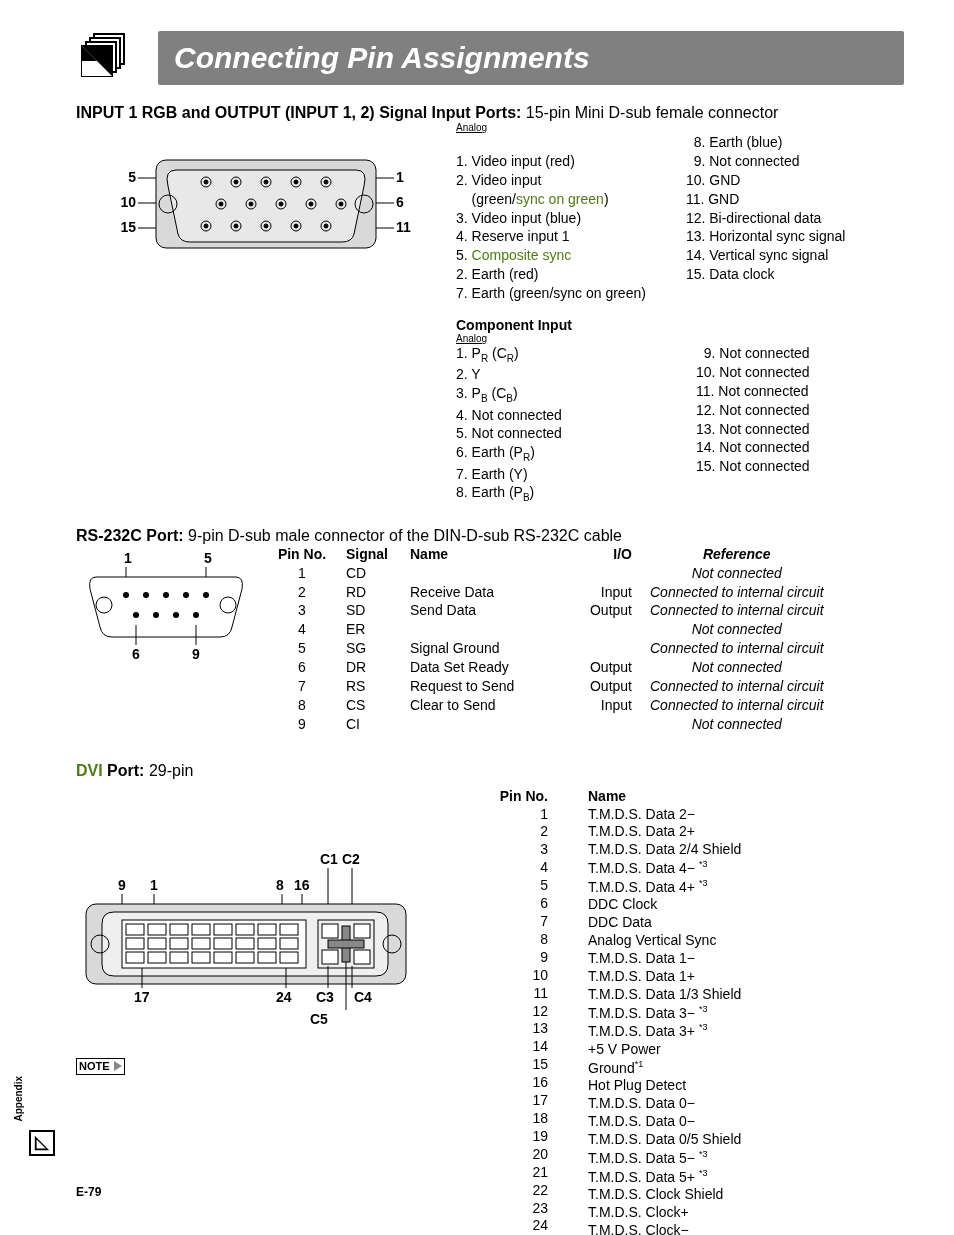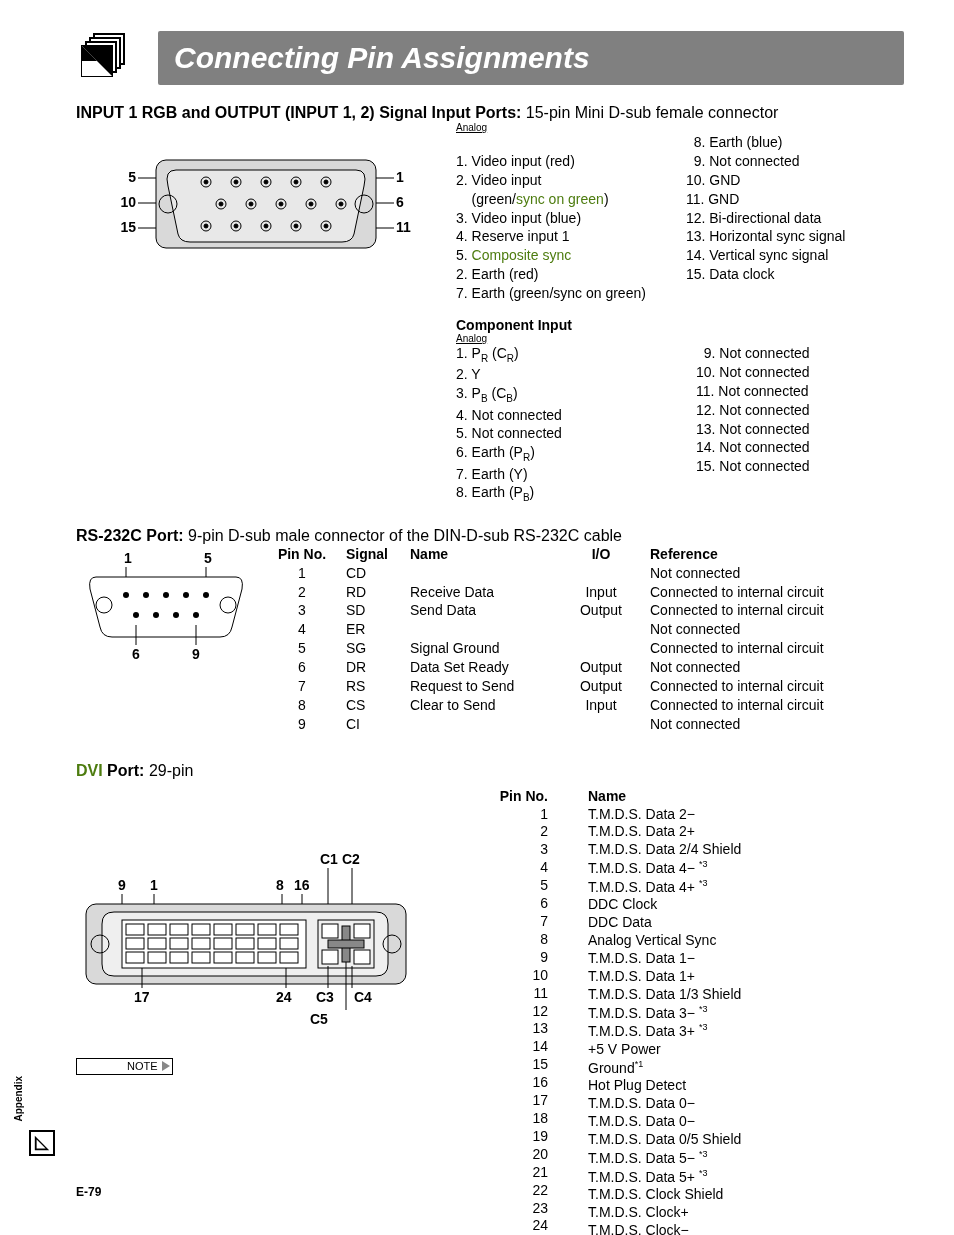--- a/index.html
+++ b/index.html
@@ -229,32 +229,32 @@
 
 Receive Data
 Send Data
 
 Signal Ground
 Data Set Ready
 Request to Send
 Clear to Send
 
 </div>
-          <div class="col" style="width: 80px; text-align: center; white-space: pre;"><span class="hdr">I/O</span>
+          <div class="col" style="width: 80px; text-align: right; white-space: pre;"><span class="hdr">I/O</span>
 
 Input
 Output
 
 
 Output
 Output
 Input
 
 </div>
-          <div class="col" style="width: auto; text-align: left; white-space: pre;"><span class="hdr">Reference</span>
+          <div class="col" style="width: auto; text-align: center; white-space: pre; font-style: italic;"><span class="hdr">Reference</span>
 Not connected
 Connected to internal circuit
 Connected to internal circuit
 Not connected
 Connected to internal circuit
 Not connected
 Connected to internal circuit
 Connected to internal circuit
 Not connected
 </div>
@@ -338,21 +338,21 @@
             <line x1="270" y1="122" x2="270" y2="170" stroke="#000"></line>
             <text x="58" y="162" font-size="14" font-weight="bold">17</text>
             <text x="200" y="162" font-size="14" font-weight="bold">24</text>
             <text x="240" y="162" font-size="14" font-weight="bold">C3</text>
             <text x="278" y="162" font-size="14" font-weight="bold">C4</text>
             <text x="234" y="184" font-size="14" font-weight="bold">C5</text>
           </svg>
         </div>
         <div class="notes">
           <div><span class="note-badge">
-                <span style="font-weight:normal;margin-left:48px;">NOTE</span>
+                <span style="font-weight:bold;">NOTE</span>
                 <span class="arrow"></span>
               </span></div>
         </div>
       </div>
       <div style="flex:1; padding-left:60px;">
         <div class="dvi-table" id="dvi-table">
             <div style="white-space: pre; text-align: right; min-width: 52px;"><span style="font-weight:bold">Pin No.</span><br>1<br>2<br>3<br>4<br>5<br>6<br>7<br>8<br>9<br>10<br>11<br>12<br>13<br>14<br>15<br>16<br>17<br>18<br>19<br>20<br>21<br>22<br>23<br>24<br>C1<br>C2<br>C3<br>C4<br>C5<br></div>
             <div style="white-space: normal;"><span style="font-weight:bold">Name</span><br>T.M.D.S. Data 2−<br>T.M.D.S. Data 2+<br>T.M.D.S. Data 2/4 Shield<br>T.M.D.S. Data 4− <span class="sup">*3</span><br>T.M.D.S. Data 4+ <span class="sup">*3</span><br>DDC Clock<br>DDC Data<br>Analog Vertical Sync<br>T.M.D.S. Data 1−<br>T.M.D.S. Data 1+<br>T.M.D.S. Data 1/3 Shield<br>T.M.D.S. Data 3− <span class="sup">*3</span><br>T.M.D.S. Data 3+ <span class="sup">*3</span><br>+5 V Power<br>Ground<span class="sup">*1</span><br>Hot Plug Detect<br>T.M.D.S. Data 0−<br>T.M.D.S. Data 0−<br>T.M.D.S. Data 0/5 Shield<br>T.M.D.S. Data 5− <span class="sup">*3</span><br>T.M.D.S. Data 5+ <span class="sup">*3</span><br>T.M.D.S. Clock Shield<br>T.M.D.S. Clock+<br>T.M.D.S. Clock−<br>Analog Red<br>Analog Green<br>Analog Blue<br>Analog Horizontal sync<br>Analog Ground<br></div>
           </div>
       </div>

